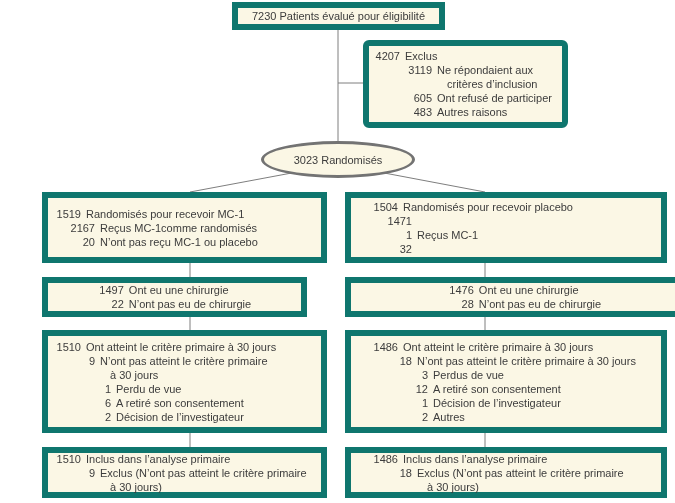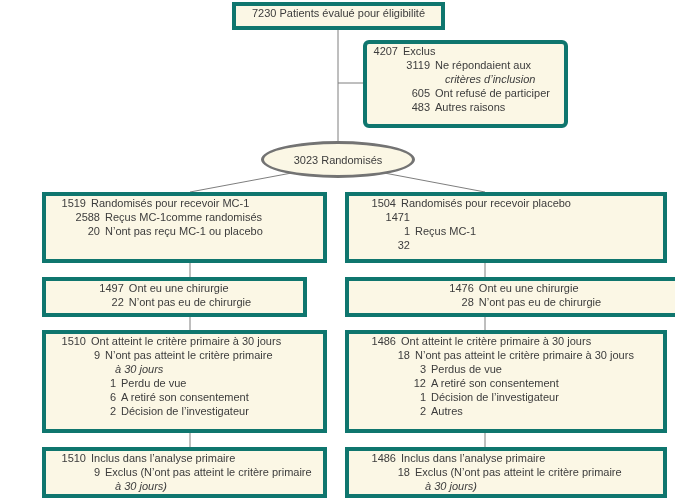--- a/index.html
+++ b/index.html
@@ -9,25 +9,25 @@
     background:#ffffff;
     font-family:"Liberation Sans","DejaVu Sans",sans-serif;
     font-size:11px;
     line-height:14px;
     color:#3c3c3c;
     overflow:hidden;
   }
   .flowbox{
     position:absolute;
     background:#fbf7e5;
-    border:4px solid #0f766e;
+    border:6px solid #0f766e;
     box-sizing:border-box;
     display:flex;
     flex-direction:column;
-    justify-content:flex-start;
+    justify-content:center;
   }
   .flowbox.centered{align-items:center;}
   .flowbox.centered .inner{width:fit-content;}
   .ellipse{
     position:absolute;
     background:#fbf7e5;
     border:3px solid #737373;
     box-sizing:border-box;
     border-radius:50%;
     display:flex;
@@ -36,22 +36,22 @@
     text-align:center;
   }
   .toptext{text-align:center;}
   .line{display:flex;}
   .num{flex:0 0 auto;text-align:right;white-space:pre;}
   .txt{padding-left:5px;white-space:pre;}
   .lv0 .num{width:26px;}
   .lv1 .num{width:40px;}
   .lv2 .num{width:56px;}
   .deep .lv1 .num{width:58px;}
-  .cont .txt{padding-left:15px;font-style:italic;}
-  .pad-l{padding-left:14px;}
+  .cont .txt{padding-left:15px;}
+  .pad-l{padding-left:7px;}
   .pad-r{padding-left:21px;}
   .pad-x{padding-left:5px;}
   svg.connectors{position:absolute;left:0;top:0;pointer-events:none;}
 </style>
 </head>
 <body>
 
 <div id="canvas">
 
   <svg class="connectors" width="675" height="503" viewBox="0 0 675 503">
@@ -97,21 +97,21 @@
   <div class="ellipse" style="left:261px;top:141px;width:154px;height:37px;">
     <div>3023 Randomisés</div>
   </div>
 
   <div class="flowbox pad-l" style="left:42px;top:192px;width:285px;height:71px;">
       <div class="line lv0">
         <span class="num">1519</span>
         <span class="txt">Randomisés pour recevoir MC-1</span>
       </div>
       <div class="line lv1">
-        <span class="num">2588</span>
+        <span class="num">2167</span>
         <span class="txt">Reçus MC-1comme randomisés</span>
       </div>
       <div class="line lv1">
         <span class="num">20</span>
         <span class="txt">N’ont pas reçu MC-1 ou placebo</span>
       </div>
     </div>
 
   <div class="flowbox centered" style="left:42px;top:277px;width:265px;height:40px;">
     <div class="inner">

